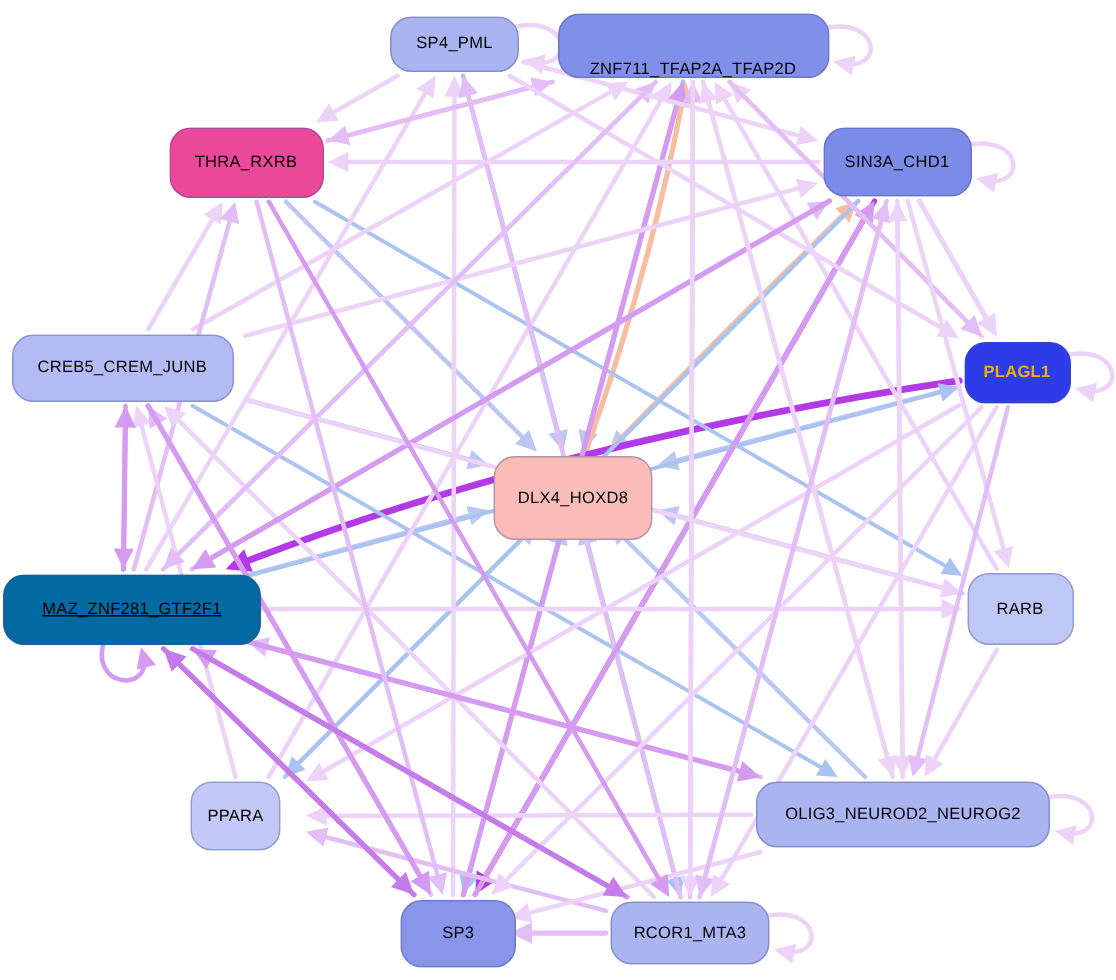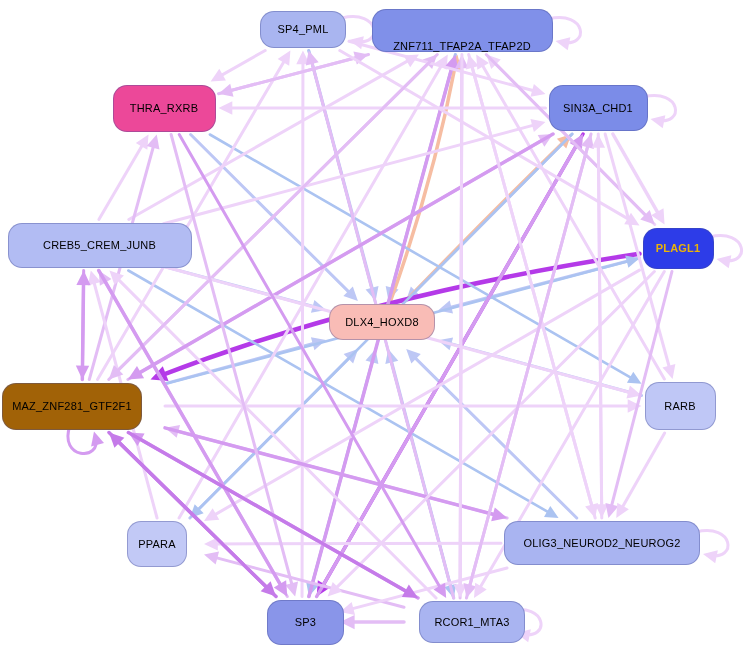--- a/index.html
+++ b/index.html
@@ -197,41 +197,41 @@
       </div>
       <div class="node" style="left: 371.5px; top: 8.5px; width: 181px; height: 43px; background: rgb(128, 144, 233);">
         <span style="color: rgb(0, 0, 0); margin-top: 32px;">ZNF711_TFAP2A_TFAP2D</span>
       </div>
       <div class="node" style="left: 548.5px; top: 85px; width: 99px; height: 46px; background: rgb(123, 140, 232);">
         <span style="color: rgb(0, 0, 0);">SIN3A_CHD1</span>
       </div>
       <div class="node" style="left: 112.5px; top: 84.5px; width: 103px; height: 47px; background: #ec4899;">
         <span style="color: rgb(0, 0, 0);">THRA_RXRB</span>
       </div>
-      <div class="node" style="left: 7.5px; top: 222.5px; width: 184px; height: 45px; background: rgb(178, 188, 243);">
+      <div class="node" style="left: 7.5px; top: 222.5px; width: 148px; height: 45px; background: rgb(178, 188, 243);">
         <span style="color: rgb(0, 0, 0);">CREB5_CREM_JUNB</span>
       </div>
       <div class="node" style="left: 642.5px; top: 227.5px; width: 71px; height: 41px; background: rgb(45, 60, 232);">
         <span style="color: #eab308; font-weight: bold;">PLAGL1</span>
       </div>
-      <div class="node" style="left: 329px; top: 304px; width: 106px; height: 36px; background: rgb(249, 188, 182);">
+      <div class="node" style="left: 329px; top: 304px; width: 106px; height: 56px; background: rgb(249, 188, 182);">
         <span style="color: rgb(0, 0, 0);">DLX4_HOXD8</span>
       </div>
-      <div class="node" style="left: 2px; top: 382.5px; width: 140px; height: 47px; background: #a16207;">
+      <div class="node" style="left: 2px; top: 382.5px; width: 172px; height: 47px; background: #0369a1; text-decoration: underline;">
         <span style="color: rgb(0, 0, 0);">MAZ_ZNF281_GTF2F1</span>
       </div>
       <div class="node" style="left: 644.5px; top: 382px; width: 71px; height: 48px; background: rgb(191, 199, 246);">
         <span style="color: rgb(0, 0, 0);">RARB</span>
       </div>
       <div class="node" style="left: 127px; top: 521px; width: 60px; height: 46px; background: rgb(194, 201, 246);">
         <span style="color: rgb(0, 0, 0);">PPARA</span>
       </div>
       <div class="node" style="left: 504px; top: 521px; width: 196px; height: 44px; background: rgb(169, 180, 241);">
         <span style="color: rgb(0, 0, 0);">OLIG3_NEUROD2_NEUROG2</span>
       </div>
       <div class="node" style="left: 267px; top: 599.5px; width: 77px; height: 45px; background: rgb(137, 149, 233);">
         <span style="color: rgb(0, 0, 0);">SP3</span>
       </div>
-      <div class="node" style="left: 407px; top: 601px; width: 106px; height: 42px; background: rgb(169, 180, 241); margin-left: 12px;">
+      <div class="node" style="left: 407px; top: 601px; width: 106px; height: 42px; background: rgb(169, 180, 241);">
         <span style="color: rgb(0, 0, 0);">RCOR1_MTA3</span>
       </div>
     </div>
 </div>
 
 </body></html>

